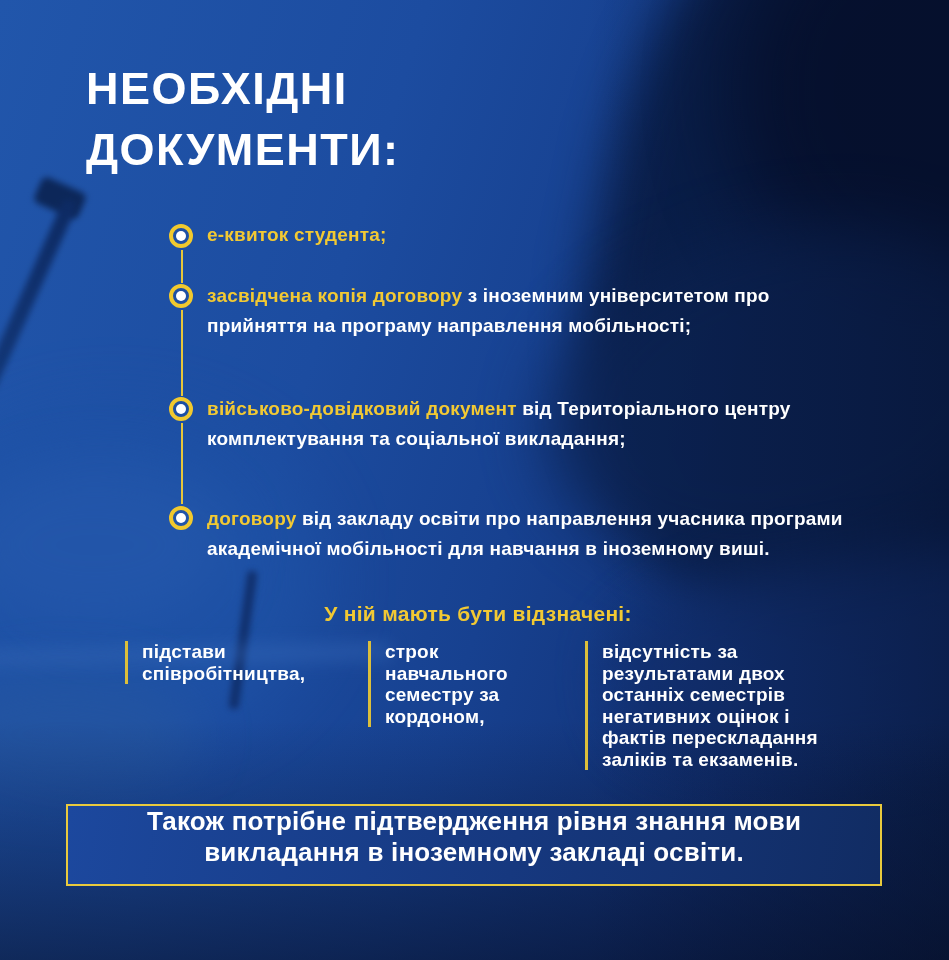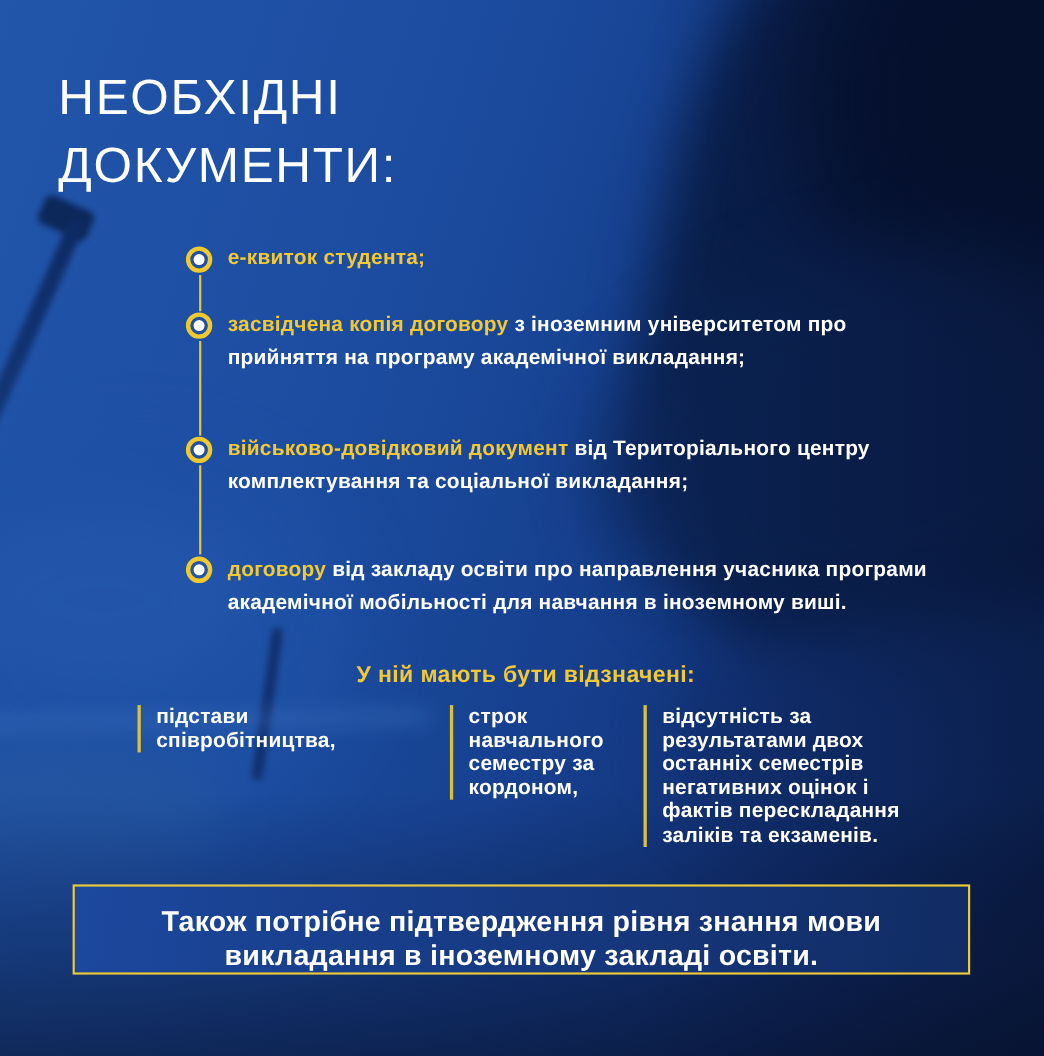--- a/index.html
+++ b/index.html
@@ -32,21 +32,21 @@
                 border-radius:5px; transform:rotate(8deg); filter:blur(3px); opacity:.9; }
   .paper-strk { left:-20px; top:648px; width:410px; height:14px; background:#3a6cbb;
                 transform:rotate(-1deg); filter:blur(9px); opacity:.5; }
   .paper-glow { left:-70px; top:672px; width:270px; height:125px; background:#27579f;
                 border-radius:50%; filter:blur(26px); opacity:.55; }
   .vin-right  { right:0; top:0; width:38%; height:100%;
                 background:linear-gradient(to left, rgba(6,16,44,.5), rgba(6,16,44,0)); }
   .vin-bottom { left:0; bottom:0; width:100%; height:240px;
                 background:linear-gradient(to bottom, rgba(7,17,45,0) 0%, rgba(7,17,45,.42) 70%, rgba(6,14,38,.58) 100%); }
   
-  .title { position:absolute; left:53px; top:58px; color:#ffffff; font-weight:400;
+  .title { position:absolute; left:86px; top:58px; color:#ffffff; font-weight:700;
            font-size:45px; line-height:61px; letter-spacing:1.5px; z-index:5; }
   .tl-seg { position:absolute; left:181px; width:2px; background:#e7c63a; z-index:4; }
   .seg1 { top:250px; height:33px; }
   .seg2 { top:310px; height:86px; }
   .seg3 { top:423px; height:81px; }
   .ring { position:absolute; left:169px; width:16px; height:16px; border:4px solid #f1c92e;
           border-radius:50%; display:flex; z-index:5; }
   .ring i { width:10px; height:10px; margin:auto; background:#ffffff; border-radius:50%; }
   .r1 { top:224px; } .r2 { top:284px; } .r3 { top:397px; } .r4 { top:506px; }
   .item { position:absolute; left:207px; color:#ffffff; font-weight:700; font-size:19px;
@@ -55,26 +55,26 @@
   .i2 { top:281px; width:612px; }
   .i3 { top:394px; width:585px; }
   .i4 { top:504px; width:650px; }
   .hl { color:#f2c933; }
   .note-heading { position:absolute; left:158px; top:602px; width:640px; text-align:center;
                   color:#f2c933; font-weight:700; font-size:21px; letter-spacing:.3px; z-index:5; }
   .col { position:absolute; top:641px; color:#ffffff; font-weight:700; font-size:19px;
          line-height:21.5px; letter-spacing:.2px; border-left:3px solid #dcbf3b;
          padding-left:14px; z-index:5; }
   .c1 { left:125px; width:185px; }
-  .c2 { left:368px; width:140px;margin-left:41px; }
+  .c2 { left:368px; width:140px; }
   .c3 { left:585px; width:240px; }
   .footer-box { position:absolute; left:66px; top:804px; width:812px; height:78px;
                 border:2.5px solid #e9ca3d;
                 background:linear-gradient(100deg, #1c489e 0%, #16387f 55%, #112c63 100%);
-                display:flex; align-items:flex-end; justify-content:center; z-index:5; }
+                display:flex; align-items:flex-start; justify-content:center; z-index:5; }
   .footer-box .txt { color:#ffffff; font-weight:700; font-size:26px; line-height:31px;
                      width:730px; text-align:center; letter-spacing:.2px; }
 </style>
 </head>
 <body>
 
 <div class="stage">
 
   <div class="shape sil-main"></div>
   <div class="shape sil-core"></div>
@@ -111,21 +111,21 @@
   <div class="ring r4">
       <i></i>
     </div>
 
   <div class="item i1">
     <span class="hl">е-квиток студента;</span>
     <span></span>
   </div>
   <div class="item i2">
     <span class="hl">засвідчена копія договору</span>
-    <span>з іноземним університетом про прийняття на програму академічної викладання;</span>
+    <span>з іноземним університетом про прийняття на програму направлення мобільності;</span>
   </div>
   <div class="item i3">
     <span class="hl">військово-довідковий документ</span>
     <span>від Територіального центру комплектування та соціальної викладання;</span>
   </div>
   <div class="item i4">
     <span class="hl">договору</span>
     <span>від закладу освіти про направлення учасника програми академічної мобільності для навчання в іноземному виші.</span>
   </div>
 

